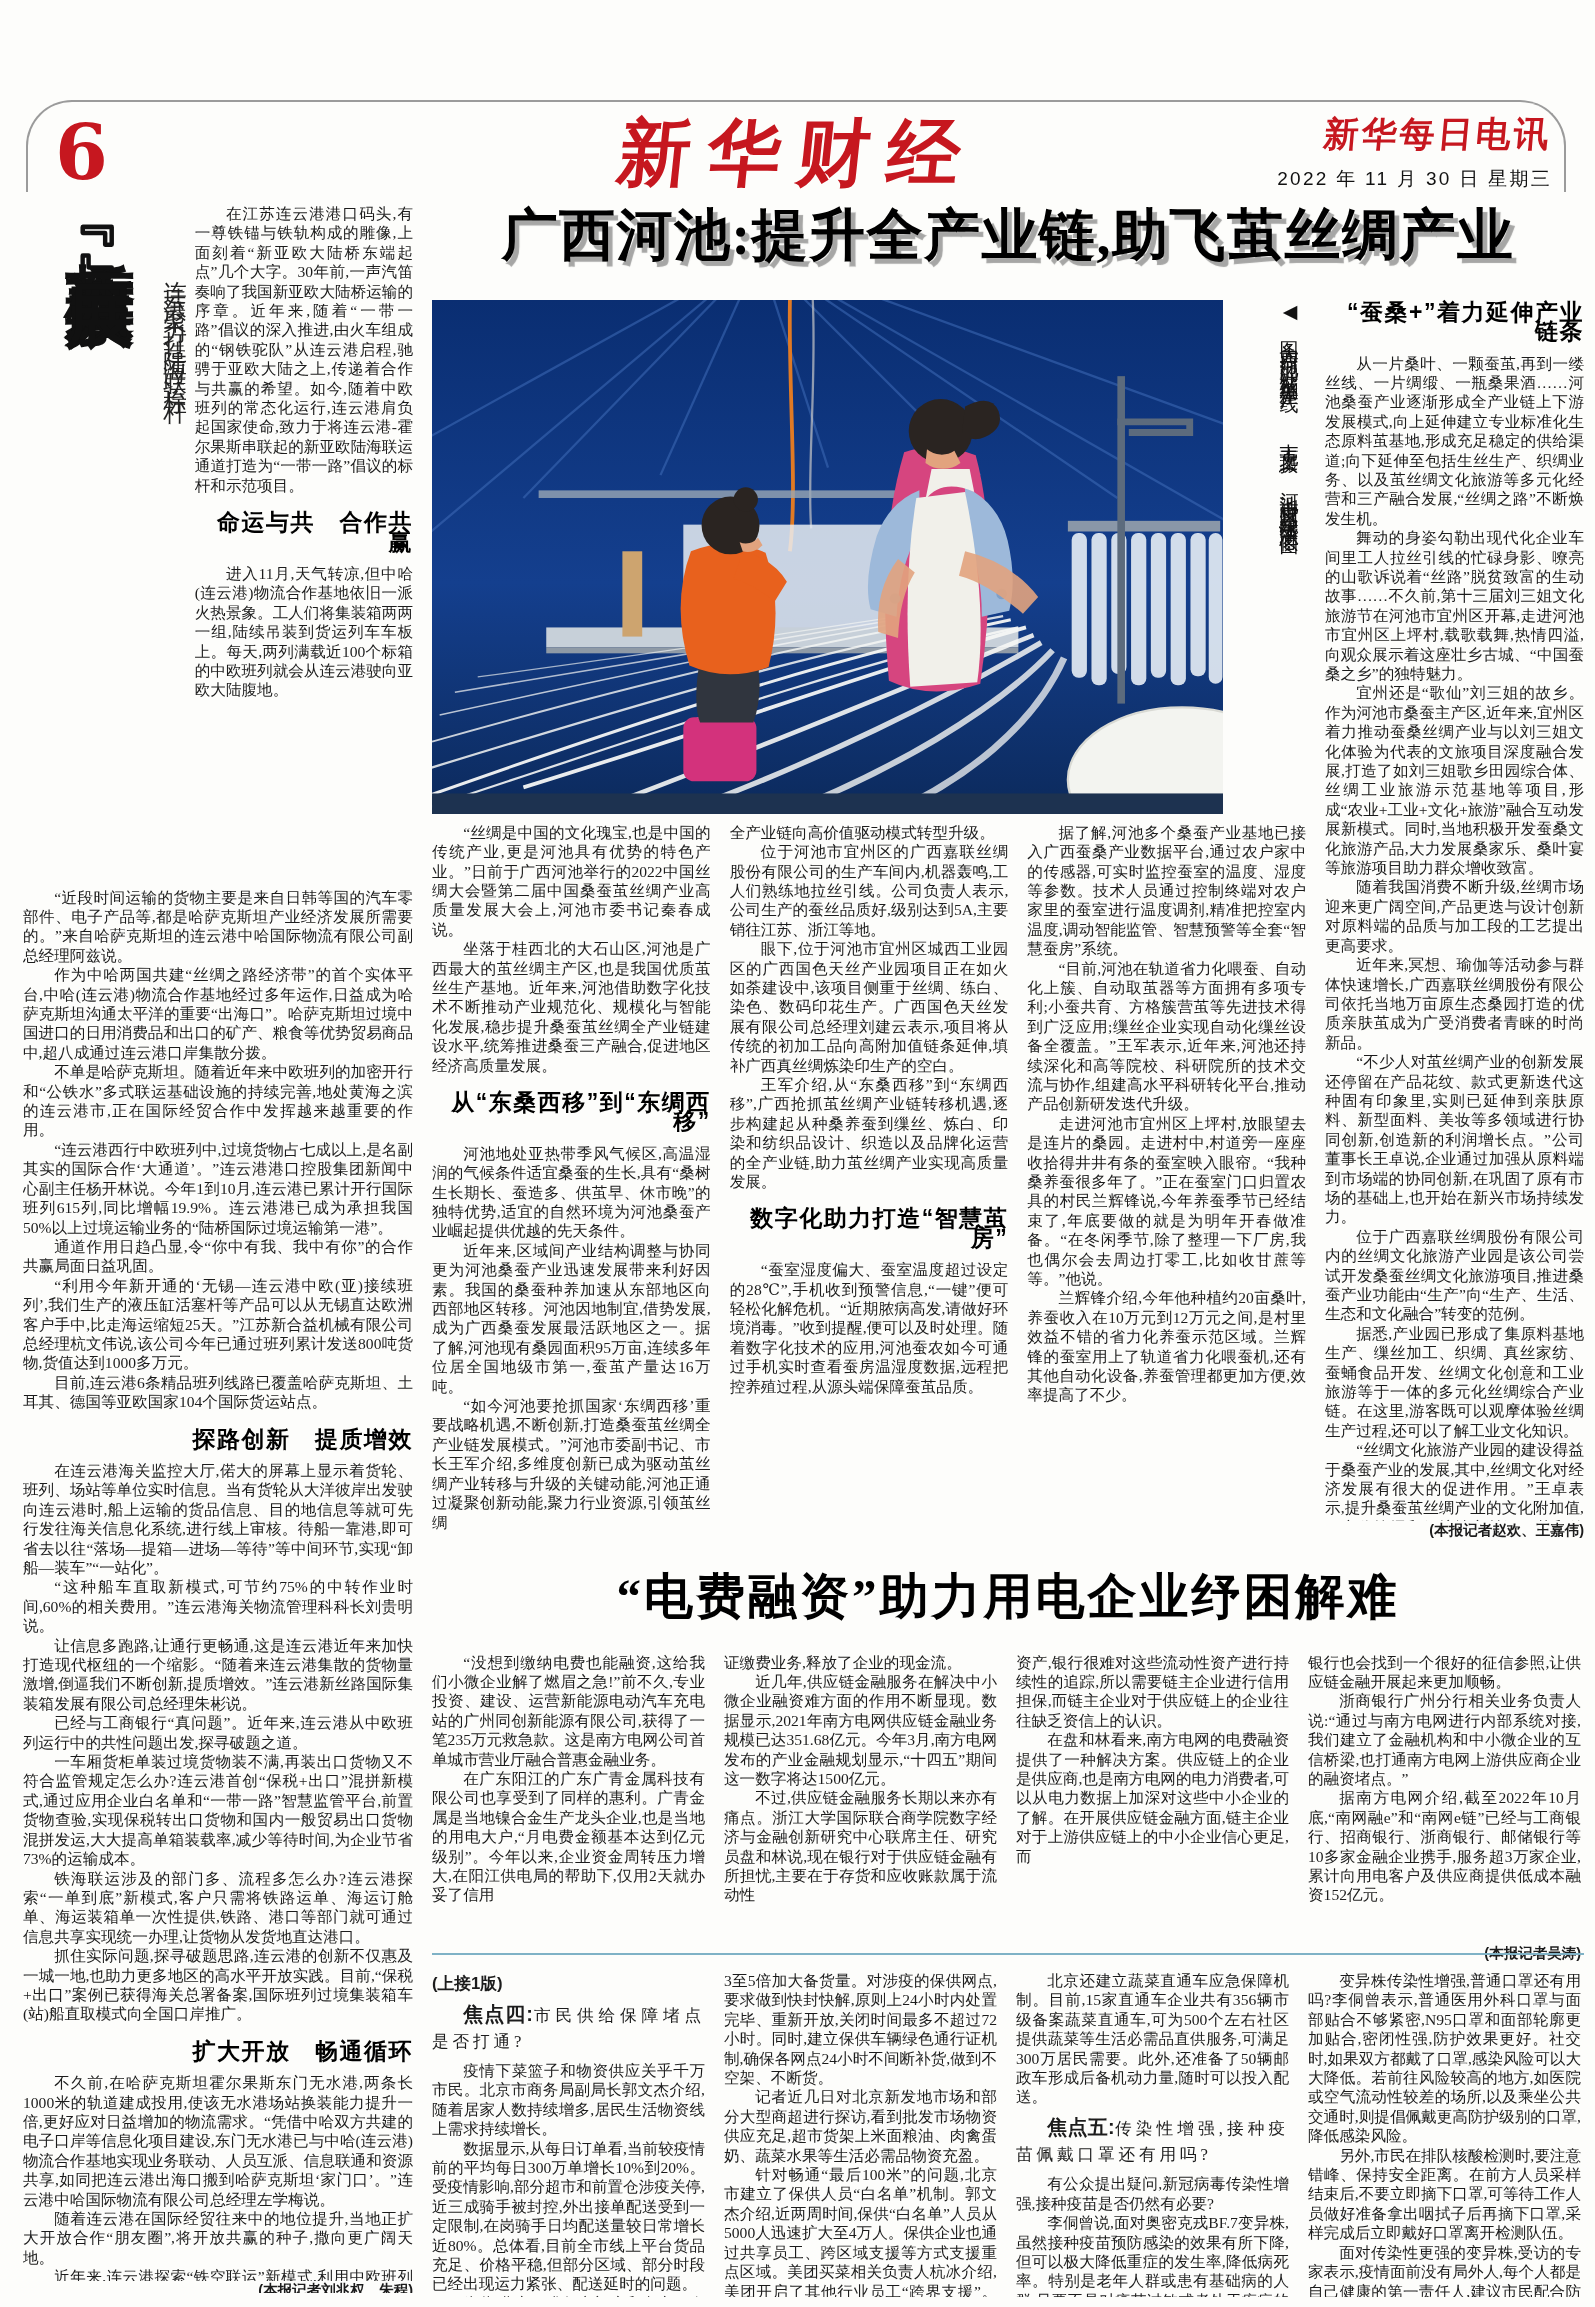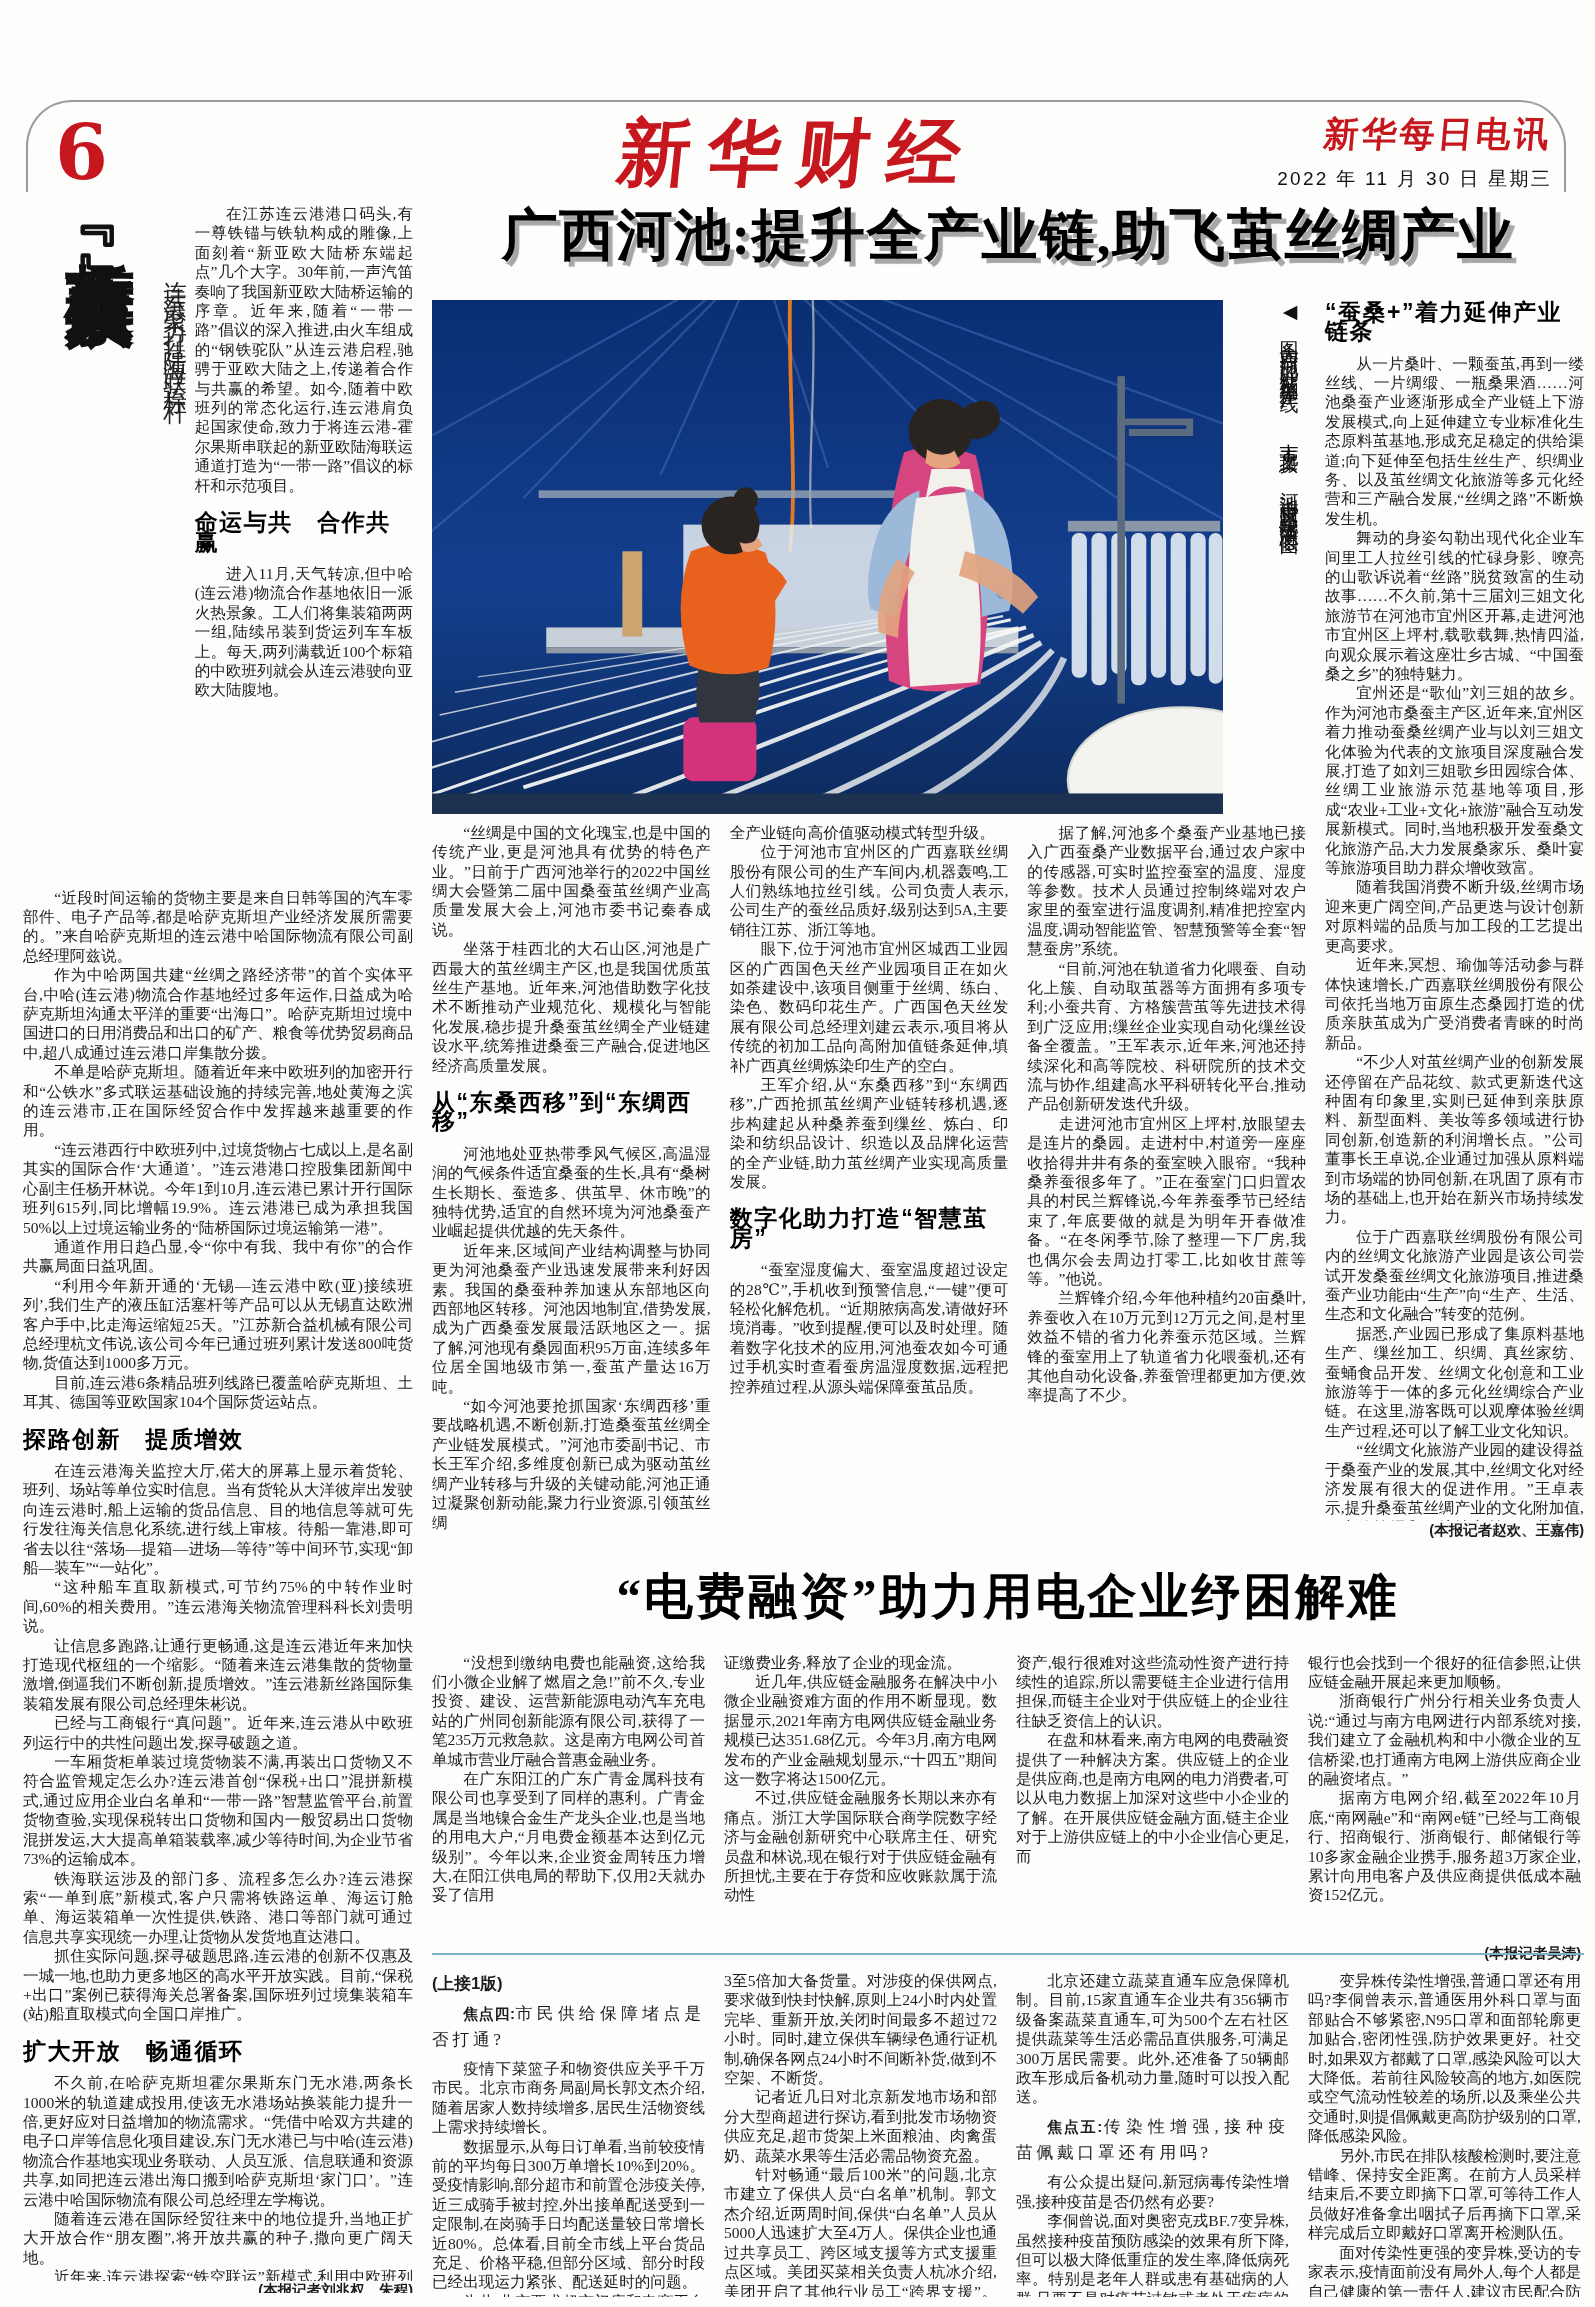--- a/index.html
+++ b/index.html
@@ -21,23 +21,23 @@
             font-family:"Liberation Sans","DejaVu Sans",sans-serif;}
   
   .textcol{font-size:15.6px;line-height:19.4px;color:#1c1c1c;text-align:justify;}
   .para{margin:0;text-indent:2em;}
   .para.cont{text-indent:0;}
   .para.byline{text-indent:0;text-align:right;font-weight:700;
                font-family:"Liberation Sans","DejaVu Sans",sans-serif;font-size:14.5px;}
   .para.jump-note{text-indent:0;font-weight:700;font-size:16.7px;
                   font-family:"Liberation Sans","DejaVu Sans",sans-serif;margin:3px 0 7.6px;}
   .para.focus-head{margin:7.6px 0 6px;line-height:26px;}
-  .focus-label{font-weight:900;font-family:Liberation Sans, sans-serif;font-size:15px;}
+  .focus-label{font-weight:900;font-family:Liberation Sans, sans-serif;font-size:20px;}
   .focus-title{font-family:"Liberation Serif",serif;letter-spacing:3.8px;font-size:16.7px;}
-  .col-subhead{text-align:left;font-family:"Liberation Sans","DejaVu Sans",sans-serif;
+  .col-subhead{text-align:right;font-family:"Liberation Sans","DejaVu Sans",sans-serif;
                font-size:23px;font-weight:900;margin:18px 0 12px;letter-spacing:1.5px;color:#000;}
   
   .bridge{position:absolute;left:23px;top:204px;width:390px;height:2089px;overflow:hidden;}
   .bridge-toprow{display:flex;height:679px;overflow:hidden;}
   .bridge-headline{writing-mode:vertical-rl;font-size:70px;font-weight:900;line-height:1.05;
                    font-family:"Liberation Serif",serif;color:#111;letter-spacing:3px;width:114px;
                    text-align:left;}
   .bridge-subtitle{writing-mode:vertical-rl;font-size:23.6px;letter-spacing:10px;color:#222;
                    width:47px;margin-top:58px;font-family:"Liberation Sans","DejaVu Sans",sans-serif;}
   .bridge-topcol{flex:1;margin-left:10.7px;overflow:hidden;}

